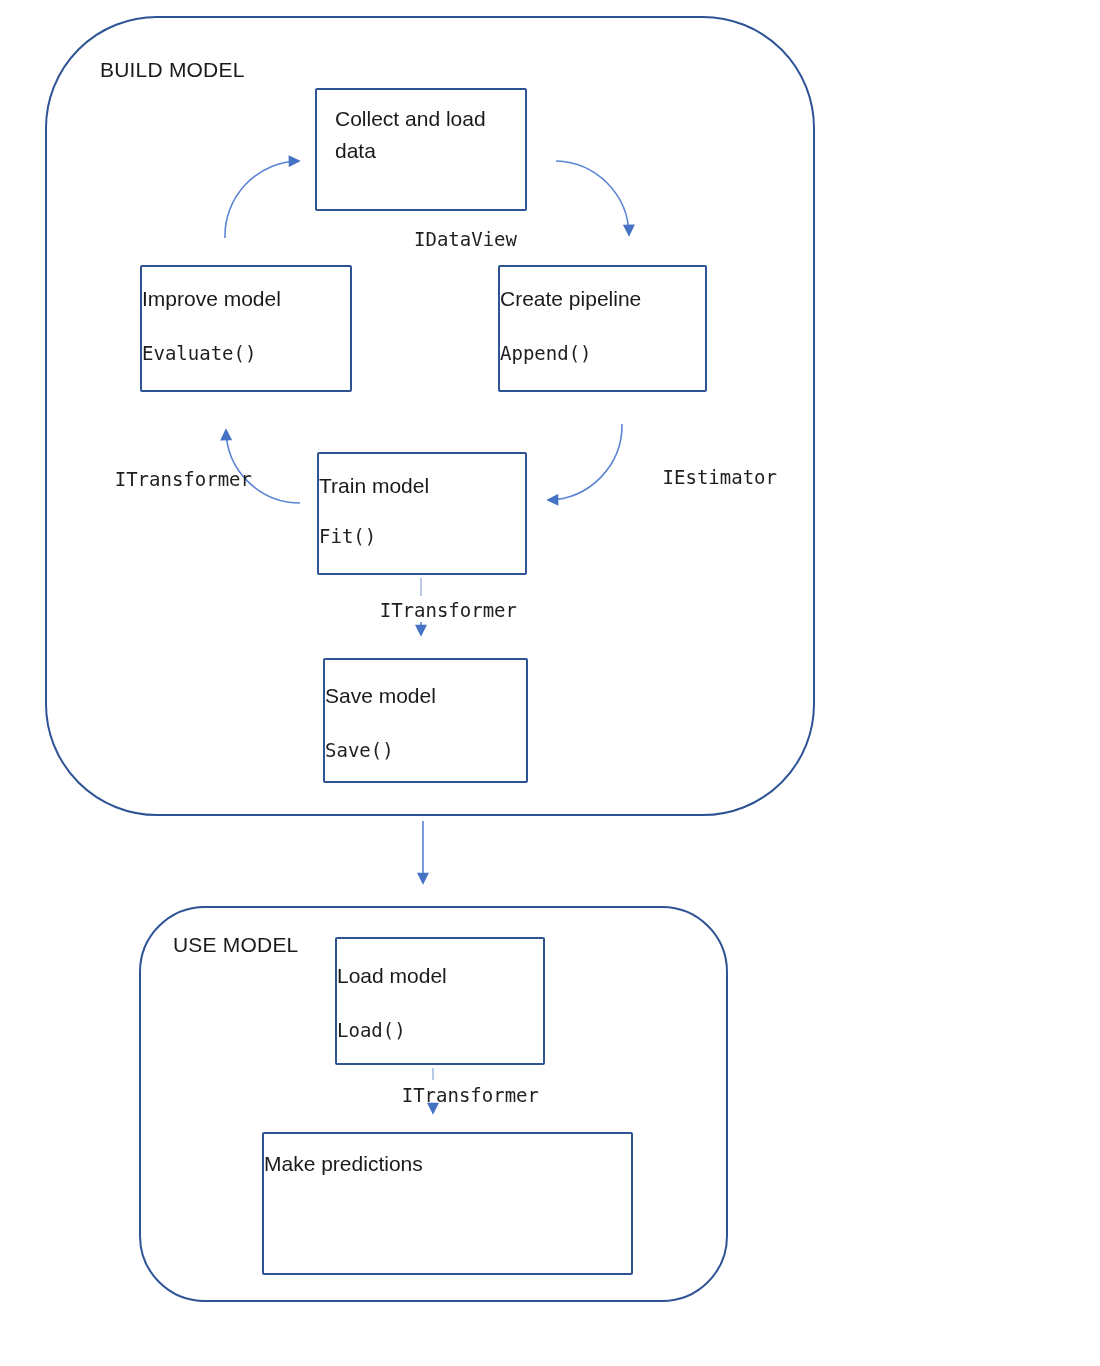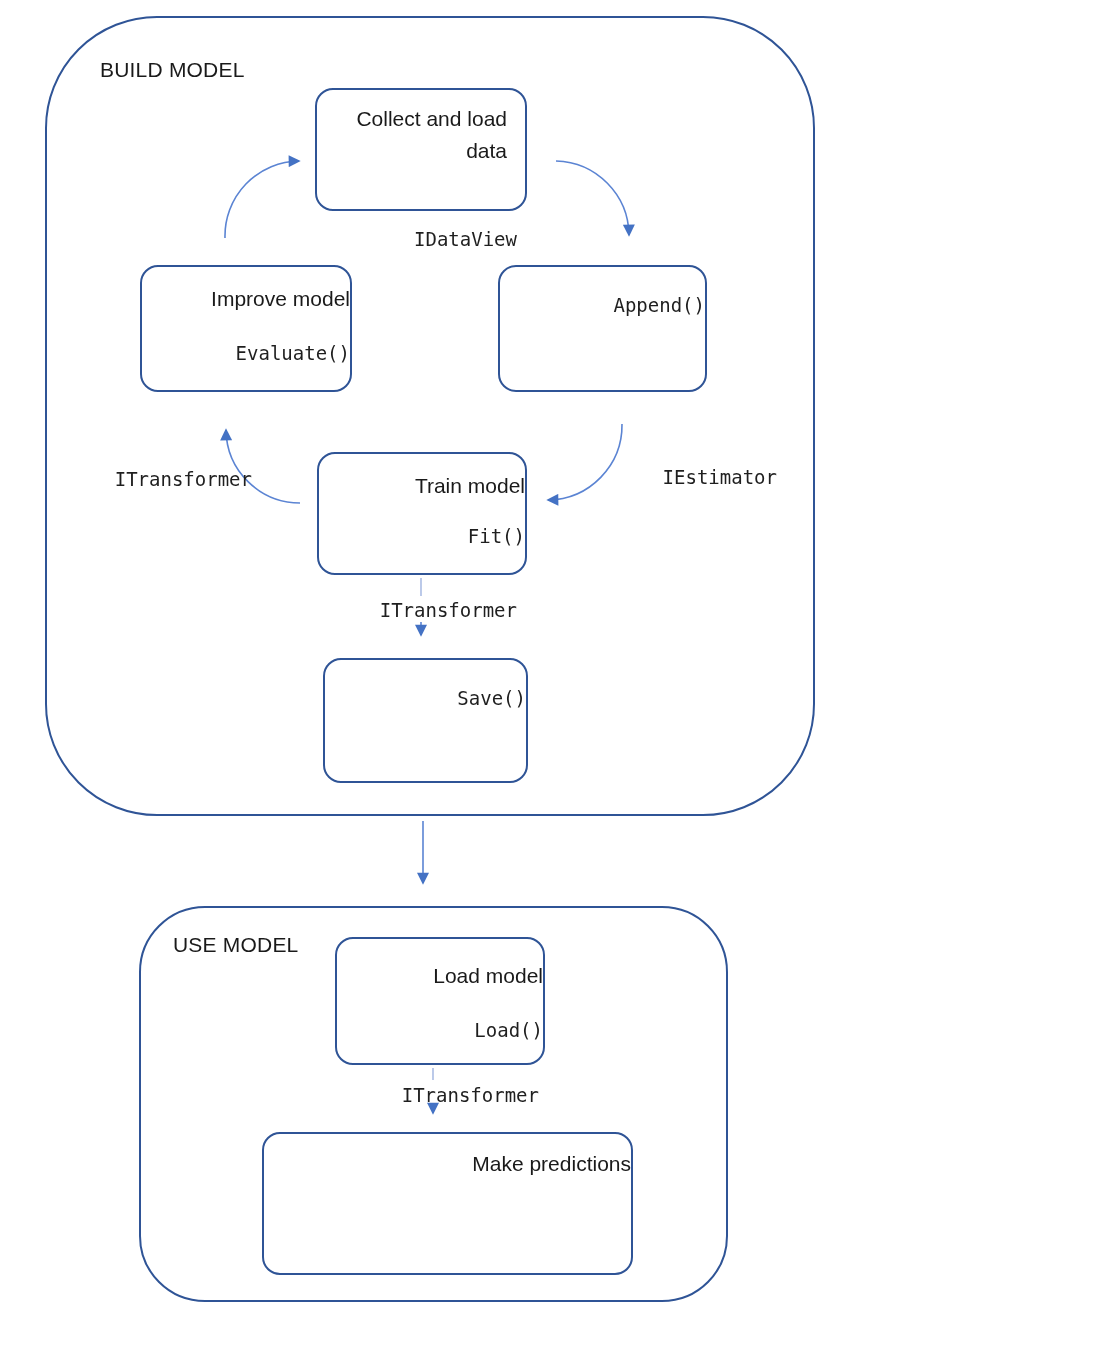--- a/index.html
+++ b/index.html
@@ -26,22 +26,22 @@
   }
   .build{left:45px;top:16px;width:770px;height:800px;border-radius:112px;}
   .use{left:139px;top:906px;width:589px;height:396px;border-radius:66px;}
   .section-label{
     position:absolute;font-size:21px;letter-spacing:0.2px;color:#1a1a1a;white-space:nowrap;
   }
   .build-label{left:100px;top:58px;}
   .use-label{left:173px;top:933px;}
 
   .node{
-    position:absolute;border:2px solid var(--shape_border);border-radius:18px;
-    background:#ffffff;box-sizing:border-box;text-align:right;
+    position:absolute;border:2px solid var(--shape_border);border-radius:2px;
+    background:#ffffff;box-sizing:border-box;text-align:left;
   }
   .node-title{
     font-size:21px;color:#1a1a1a;line-height:32px;padding-top:16px;margin:0 auto;
   }
   .node-code{
     font-family:"DejaVu Sans Mono","Liberation Mono",monospace;
     font-size:19px;color:#1f1f1f;margin-top:26px;line-height:24px;
   }
   .n-collect{left:315px;top:88px;width:212px;height:123px;}
   .n-collect .node-title{max-width:172px;padding-top:13px;}
@@ -100,29 +100,31 @@
   <div class="node n-collect">
     <div class="node-title">Collect and load data</div>
   </div>
 
   <div class="node n-improve">
     <div class="node-title">Improve model</div>
     <div class="node-code">Evaluate()</div>
   </div>
 
   <div class="node n-create">
+    <div class="node-title">Create pipeline</div>
     <div class="node-code">Append()</div>
   </div>
 
   <div class="node n-train">
     <div class="node-title">Train model</div>
     <div class="node-code">Fit()</div>
   </div>
 
   <div class="node n-save">
+    <div class="node-title">Save model</div>
     <div class="node-code">Save()</div>
   </div>
 
   <div class="edge-label l-idataview">IDataView</div>
   <div class="edge-label l-itransformer-feedback">ITransformer</div>
   <div class="edge-label l-iestimator">IEstimator</div>
   <div class="edge-label l-itransformer-save">ITransformer</div>
 
   <div class="container use"></div>
   <div class="section-label use-label">USE MODEL</div>

